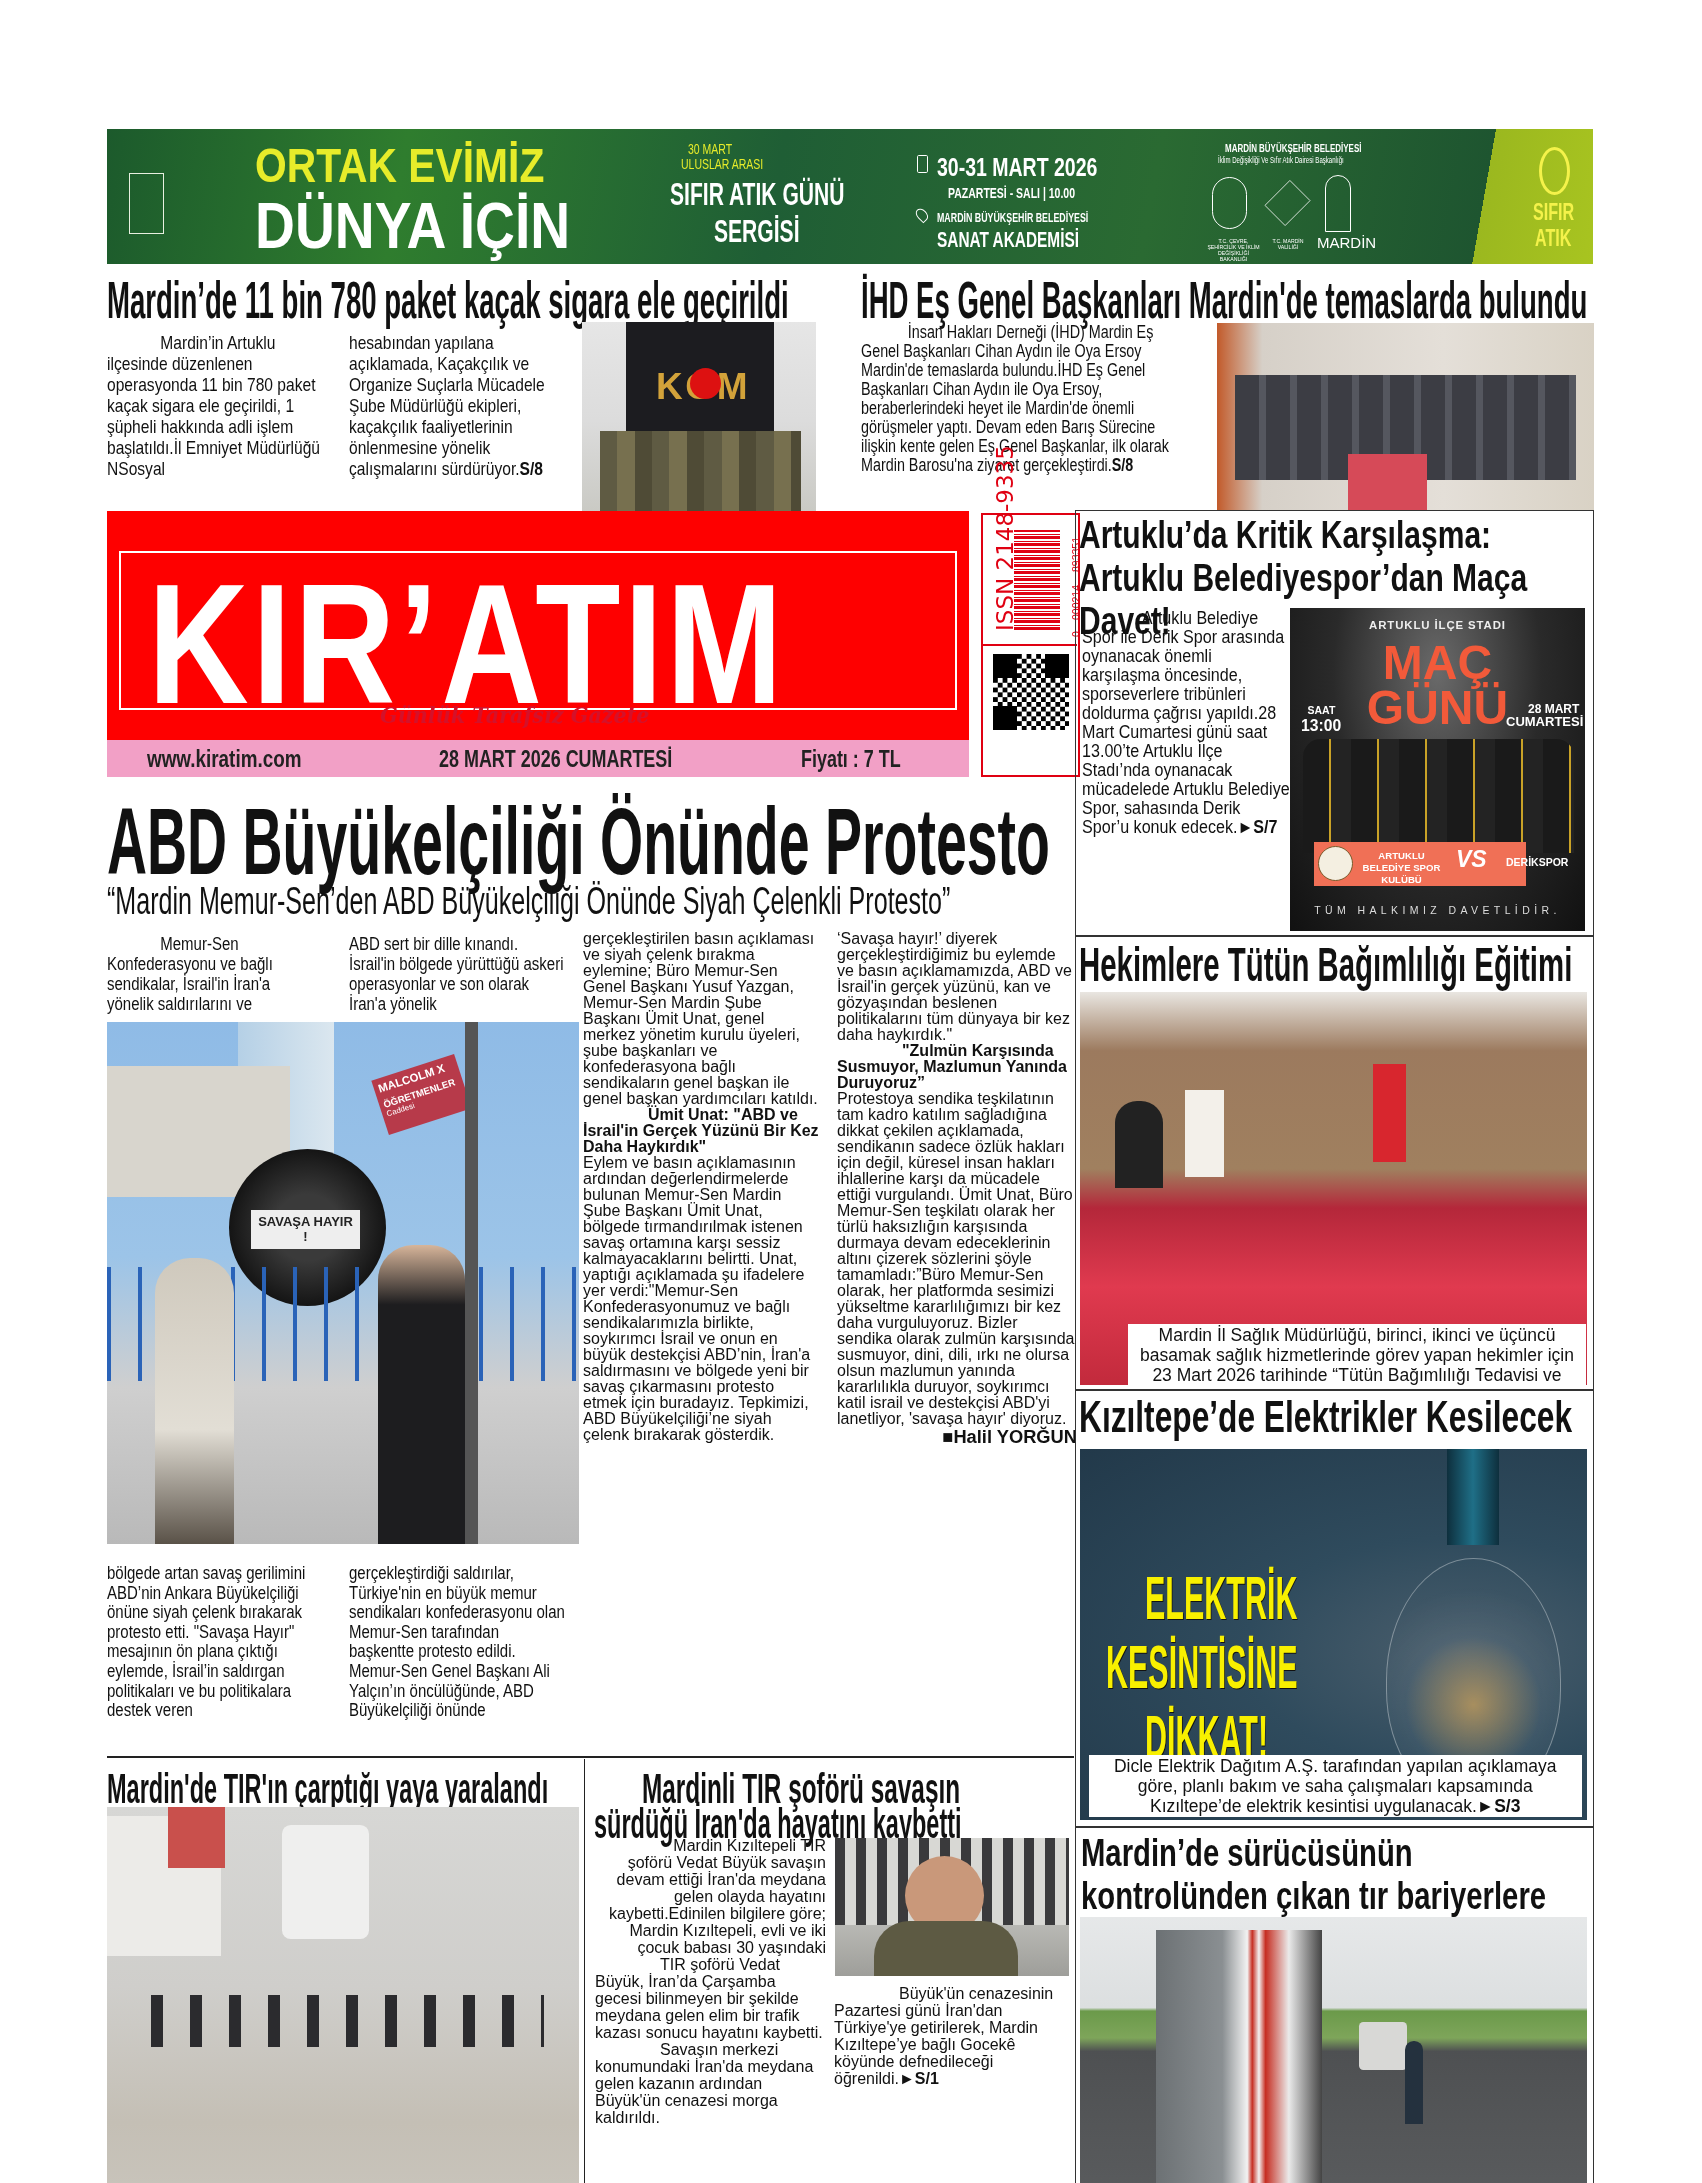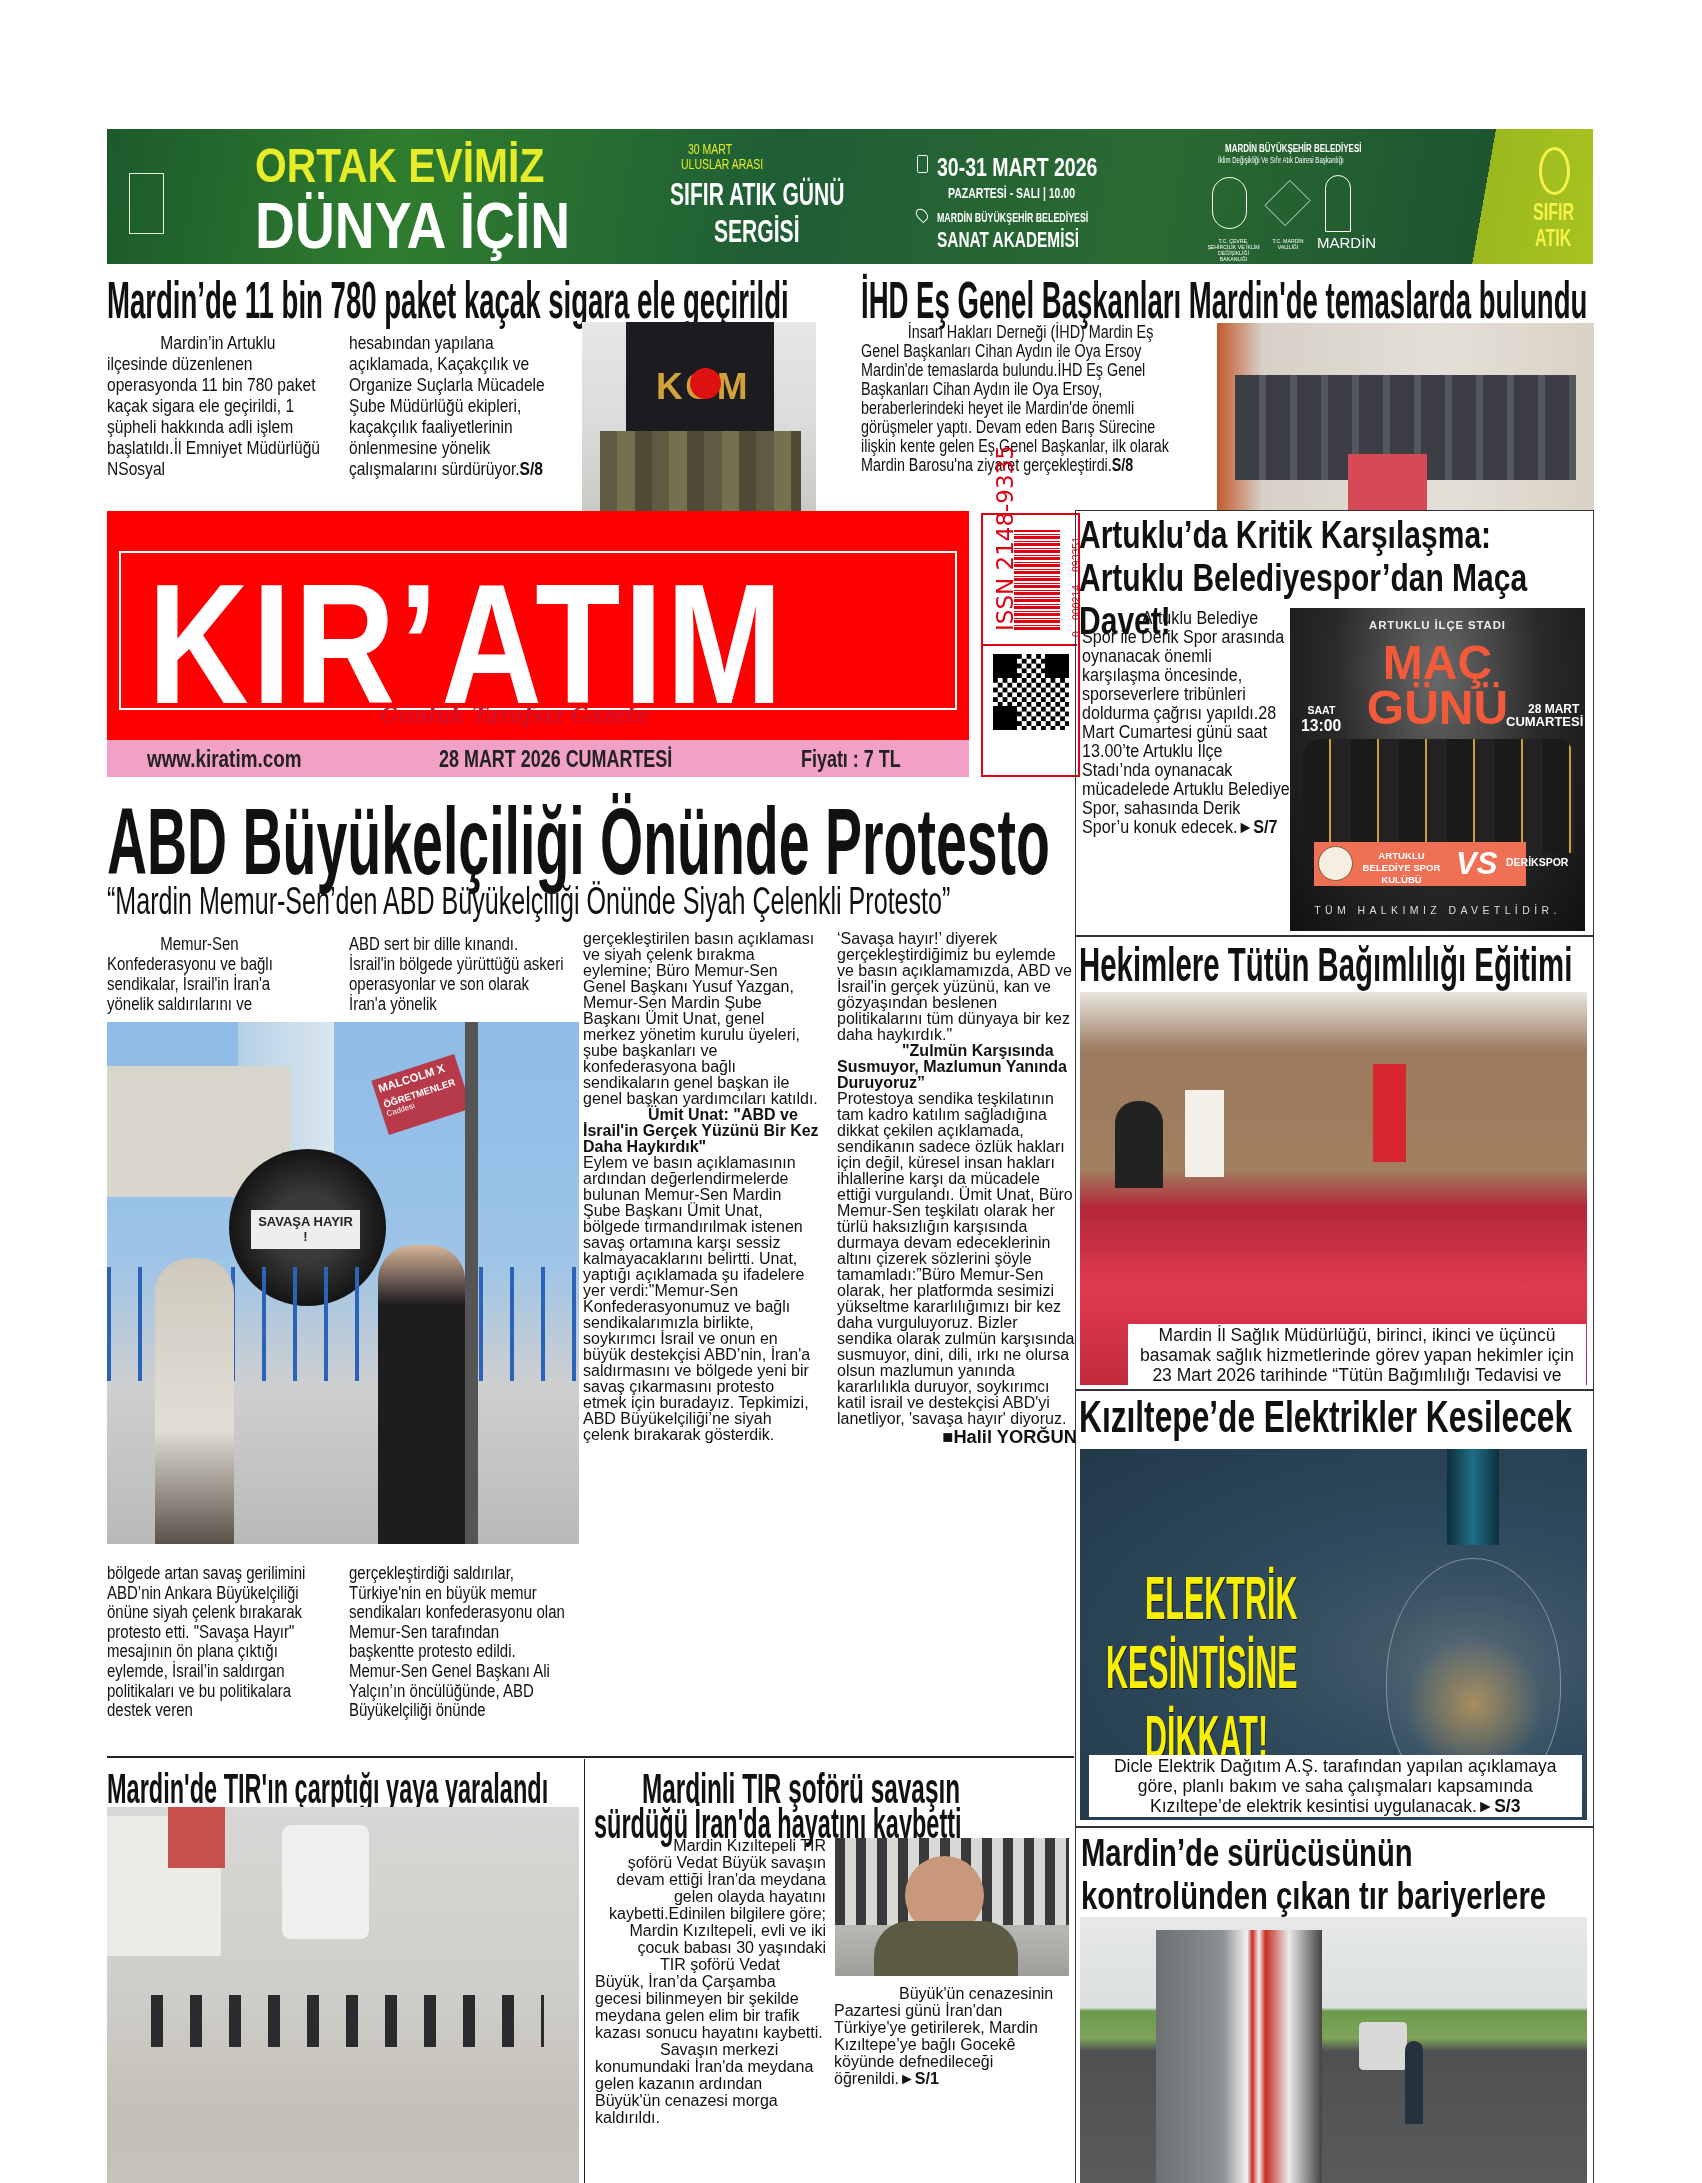--- a/index.html
+++ b/index.html
@@ -105,21 +105,21 @@
   <div class="abs" style="left:0; top:31px; width:295px; text-align:center; font-size:48px; font-weight:bold; color:#f25a3a; line-height:1;">MAÇ</div>
   <div class="abs" style="left:0; top:76px; width:295px; text-align:center; font-size:48px; font-weight:bold; color:#f25a3a; line-height:1;">GÜNÜ</div>
   <div class="abs" style="left:17.5px; top:96px; font-size:10.5px; font-weight:bold; color:#fff;">SAAT</div>
   <div class="abs" style="left:11px; top:109px; font-size:15.7px; font-weight:bold; color:#fff;">13:00</div>
   <div class="abs" style="left:238px; top:94px; font-size:12px; font-weight:bold; color:#fff;">28 MART</div>
   <div class="abs" style="left:216px; top:106px; font-size:13px; font-weight:bold; color:#fff;">CUMARTESİ</div>
   <div class="abs" style="left:13px; top:131px; width:271px; height:114px; background:repeating-linear-gradient(90deg,#1a1a1a 0 26px,#c9a227 26px 28px,#232323 28px 48px); border-radius:17.5px 17.5px 0 0;"></div>
   <div class="abs" style="left:24px; top:234px; width:212px; height:44px; background:#f07056;">
     <div class="abs" style="left:3.5px; top:4.4px; width:35px; height:35px; border-radius:50%; background:#f4efe1; border:1.3px solid #7a5a2a;"></div>
     <div class="abs" style="left:44px; top:7.9px; width:87px; font-size:9.6px; font-weight:bold; color:#fff; line-height:12.2px; text-align:center;">ARTUKLU BELEDİYE SPOR KULÜBÜ</div>
-    <div class="abs" style="left:142px; top:3.5px; font-size:31px; font-weight:bold; font-style:italic; color:#fff;">VS</div>
+    <div class="abs" style="left:142px; top:3.5px; font-size:23px; font-weight:bold; font-style:italic; color:#fff;">VS</div>
     <div class="abs" style="left:192px; top:14px; font-size:10.5px; font-weight:bold; color:#fff;">DERİKSPOR</div>
   </div>
   <div class="abs" style="left:0; top:296px; width:295px; text-align:center; font-size:10.5px; color:#ddd; letter-spacing:4.4px;">TÜM HALKIMIZ DAVETLİDİR.</div>
 </div>
 
 <div class="abs headline" style="left:107px; top:795px; font-size:94px; transform:scaleX(0.59);">ABD Büyükelçiliği Önünde Protesto</div>
 <div class="abs headline" style="left:107px; top:882px; font-size:38px; font-weight:normal; transform:scaleX(0.66);">“Mardin Memur-Sen’den ABD Büyükelçiliği Önünde Siyah Çelenkli Protesto”</div>
 
 <div class="abs body-text" style="left:107px; top:934px; width:214px; font-size:18.3px; line-height:20px;">
   <div class="narrow" style="width:261px; text-indent:65px;">Memur-Sen Konfederasyonu ve bağlı sendikalar, İsrail'in İran'a yönelik saldırılarını ve</div>

